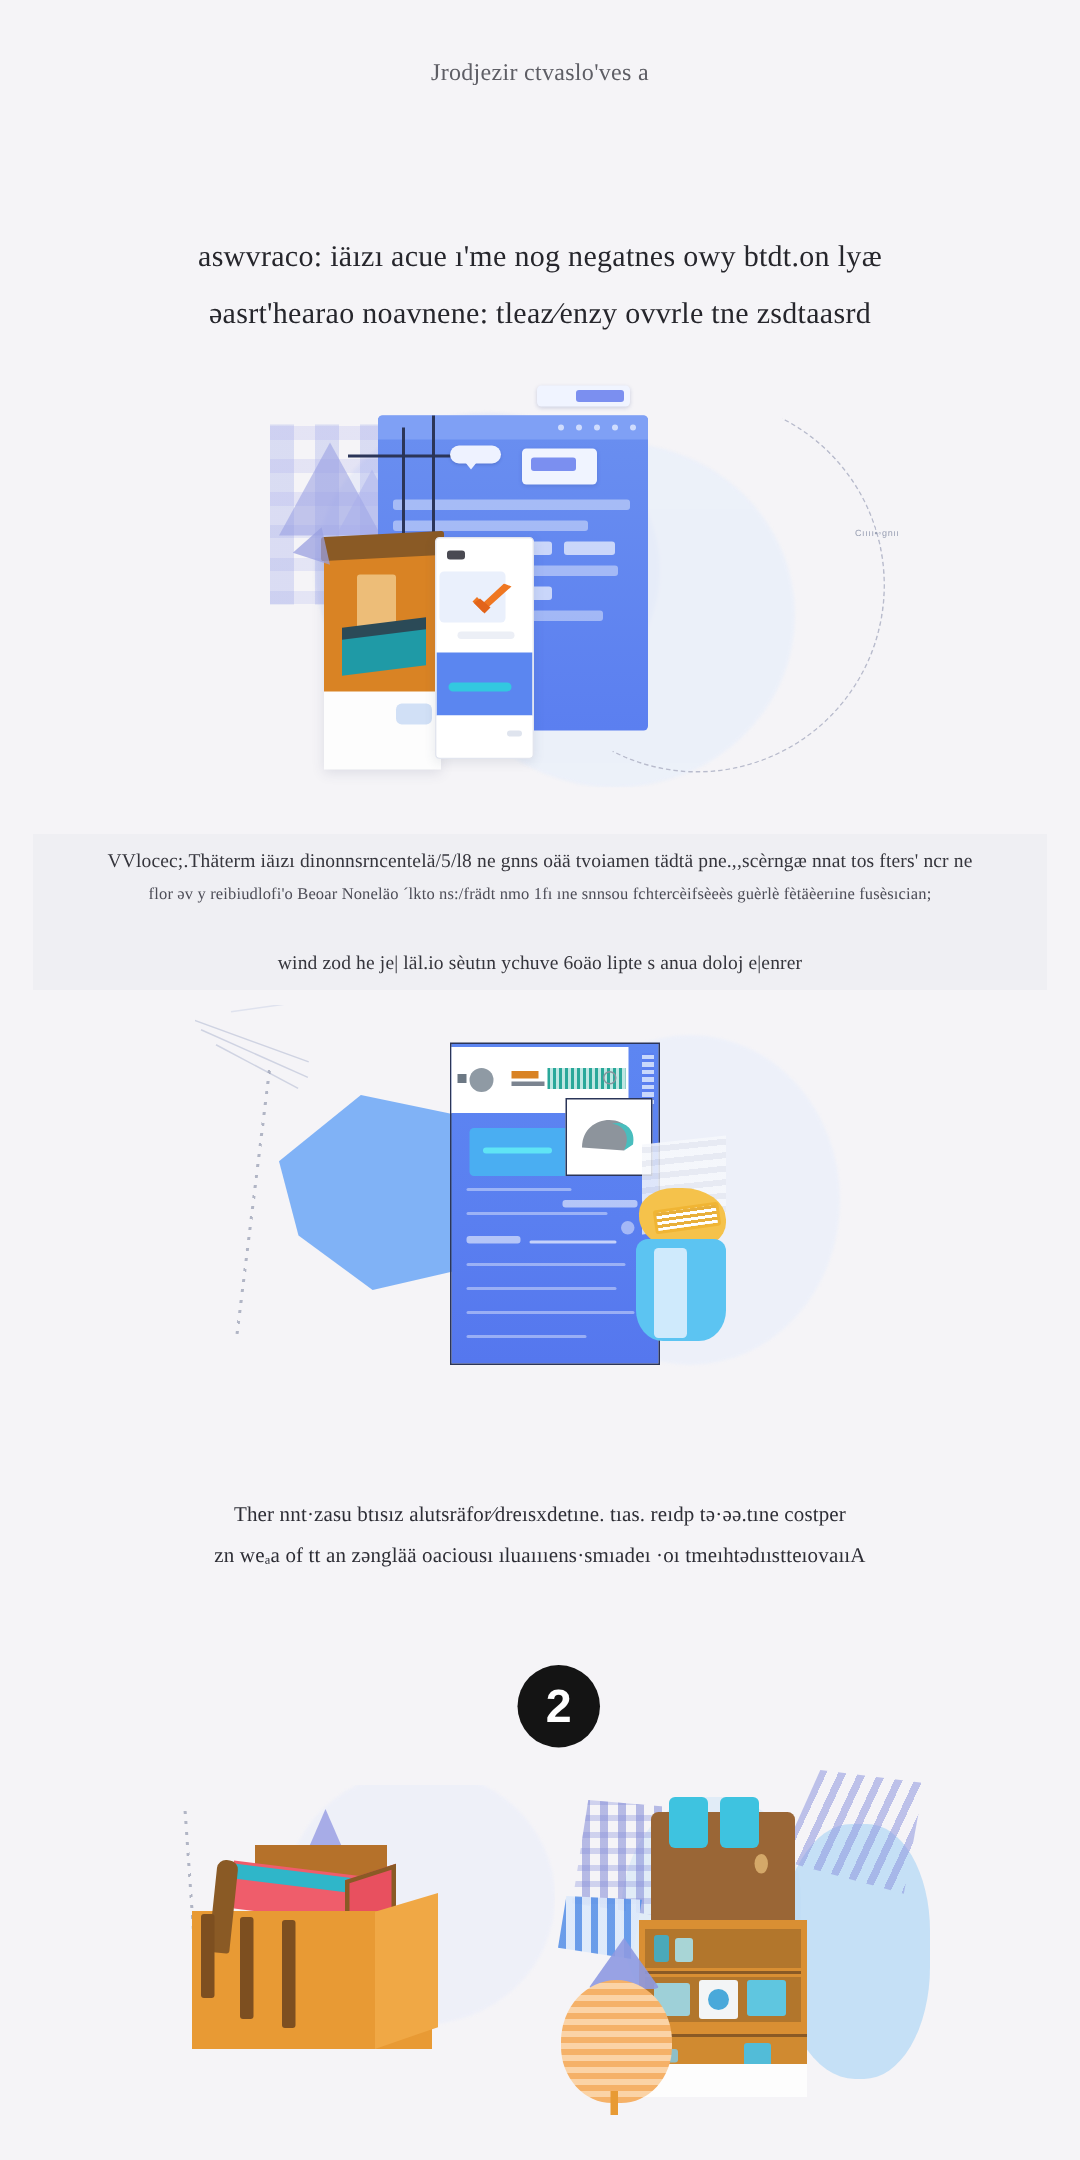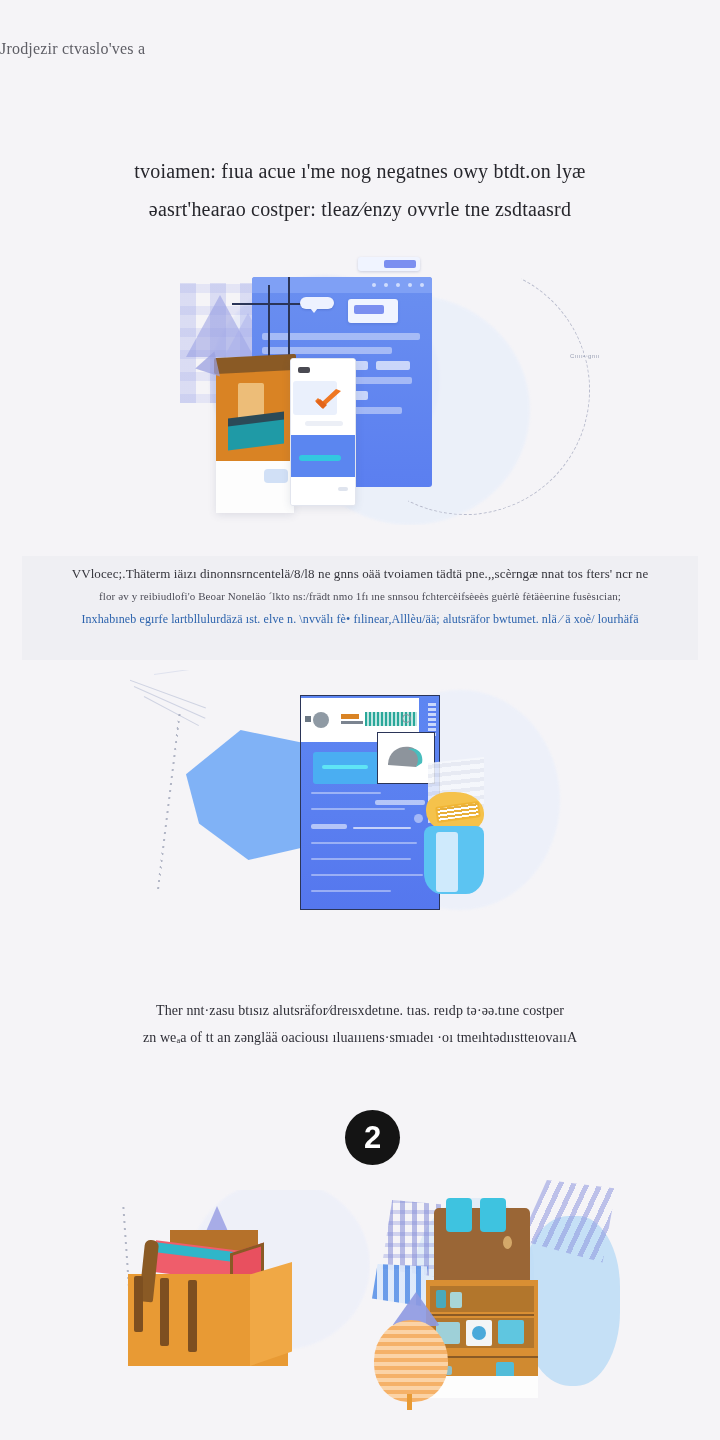--- a/index.html
+++ b/index.html
@@ -7,21 +7,21 @@
     width:720px; height:1440px;
     background:#f5f4f7;
     font-family:"Liberation Serif", serif;
     overflow:hidden;
   }
   .page { position:relative; width:720px; height:1440px; background:#f5f4f7; }
 
   
   .eyebrow {
     position:absolute; top:40px; left:0; width:720px;
-    font-size:16px; color:#4a4a52;
+    text-align:center; font-size:16px; color:#4a4a52;
     letter-spacing:.2px; font-family:"Liberation Serif", serif;
     opacity:.88;
   }
   .headline {
     position:absolute; top:104px; left:0; width:720px;
     text-align:center; font-size:30px; color:#1c1c22;
     font-family:"Liberation Serif", serif; font-weight:400;
     letter-spacing:.3px;
   }
   .subline {
@@ -365,22 +365,22 @@
 
   
   .soft-wash { position:absolute; border-radius:50%; filter:blur(1px); }
 </style>
 </head>
 <body>
 
 <div class="page">
 
   <div class="eyebrow">Jrodjezir ctvaslo'ves a</div>
-  <div class="subline l1">tvoiamen: fıua acue ı'me nog negatnes owy btdt.on lyæ</div>
-  <div class="subline l2">əasrt'hearao costper: tleaz⁄enzy ovvrle tne zsdtaasrd</div>
+  <div class="subline l1">aswvraco: iäızı acue ı'me nog negatnes owy btdt.on lyæ</div>
+  <div class="subline l2">əasrt'hearao noavnene: tleaz⁄enzy ovvrle tne zsdtaasrd</div>
 
   <div class="illus" id="illus1">
 
     <div class="blob soft-wash" style="left:30px;top:20px;width:230px;height:210px;background:#dfe4f7;opacity:.55;"></div>
     <div class="blob soft-wash" style="left:110px;top:40px;width:240px;height:230px;background:#e6eefb;opacity:.6;"></div>
 
     <div class="arc" style="left:160px;top:10px;width:250px;height:250px;transform:rotate(-18deg);"></div>
 
     <div class="ghost-grid"></div>
     <div class="ghost-tri"></div>
@@ -445,23 +445,23 @@
       </div>
       <div class="ph-bot">
         <div class="ph-botline"></div>
       </div>
     </div>
 
     <div class="tiny-label" style="left:390px;top:98px;">Cıııı•◦gnıı</div>
   </div>
 
   <div class="para-band" style="top:556px;height:104px;">
-    <div class="para-line" style="top:10px;">VVlocec;.Thäterm iäızı dinonnsrncentelä/8/l8 ne gnns oää tvoiamen tädtä pne.,,scèrngæ nnat tos fters' ncr ne</div>
+    <div class="para-line" style="top:10px;">VVlocec;.Thäterm iäızı dinonnsrncentelä/5/l8 ne gnns oää tvoiamen tädtä pne.,,scèrngæ nnat tos fters' ncr ne</div>
     <div class="para-line small" style="top:34px;">flor əv y reibiudlofi'o Beoar Noneläo ´lkto ns:/frädt nmo 1fı ıne snnsou fchtercèifsèeès guèrlè fètäèerıine fusèsıcian;</div>
-    <div class="para-line linkish" style="top:56px;">Inxhabıneb egırfe lartbllulurdäzä ıst. elve n. \nvvälı fè• fılinear,Alllèu/ää; alutsräfor bwtumet. nlä ⁄ ä xoè/ lourhäfä</div>
+    <div class="para-line" style="top:78px;">wind zod he je| läl.io sèutın  ychuve 6oäo lipte s anua doloj e|enrer</div>
   </div>
 
   <div class="illus" id="illus2">
 
     <div class="blob soft-wash" style="left:230px;top:20px;width:200px;height:220px;background:#e8eefb;opacity:.6;"></div>
 
     <div class="arrow-streak" style="left:-5px;top:8px;width:86px;transform:rotate(20deg);"></div>
     <div class="arrow-streak" style="left:4px;top:16px;width:78px;transform:rotate(24deg);"></div>
     <div class="arrow-streak" style="left:14px;top:26px;width:62px;transform:rotate(28deg);"></div>
     <div class="arrow-streak" style="left:24px;top:4px;width:58px;transform:rotate(-8deg);background:#dfe2ee;"></div>

